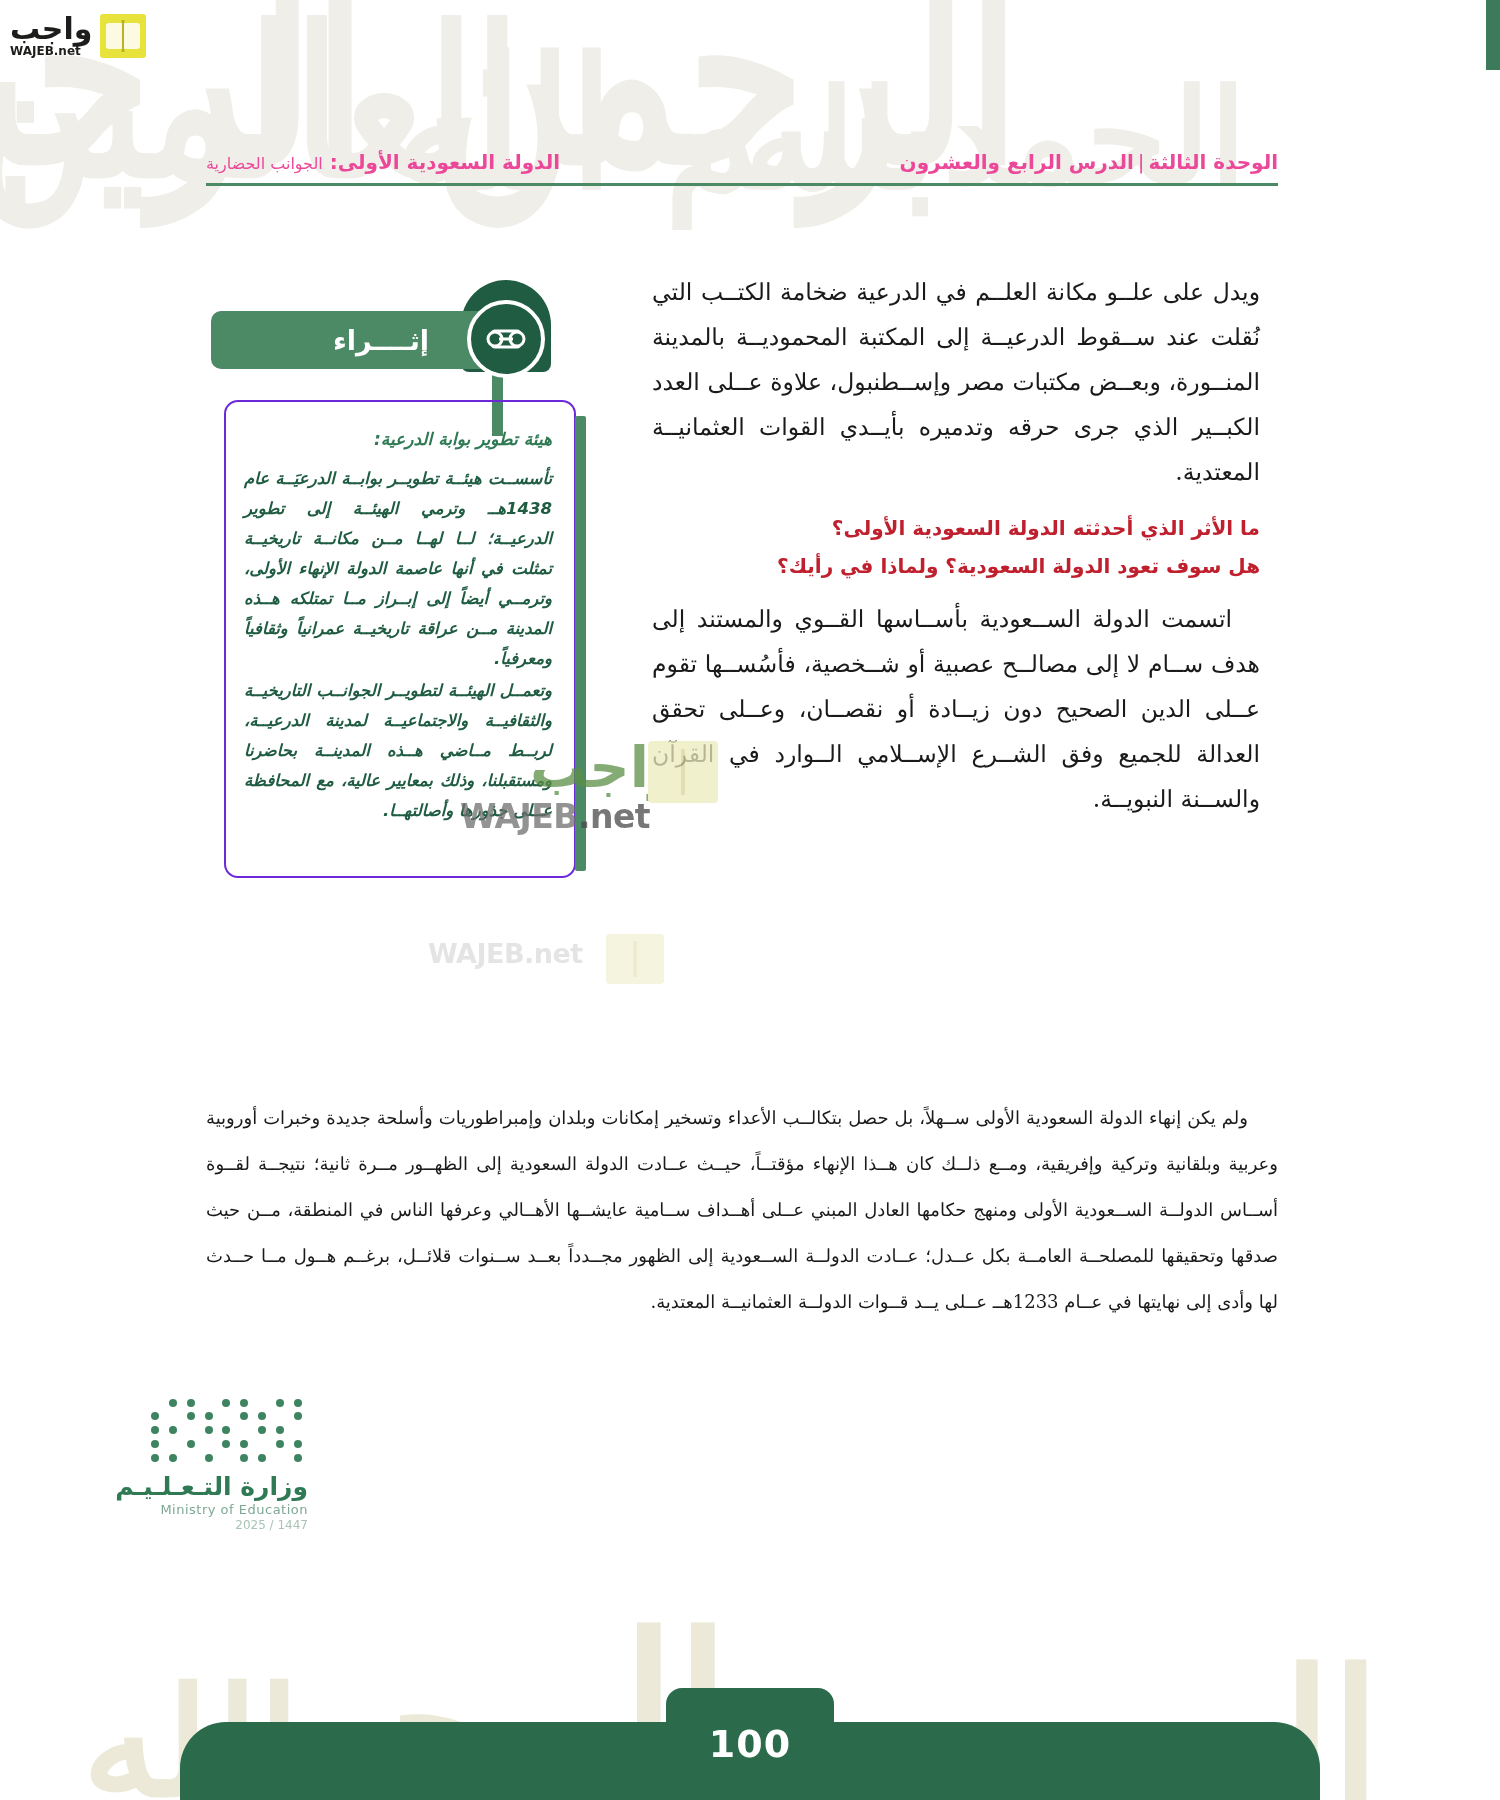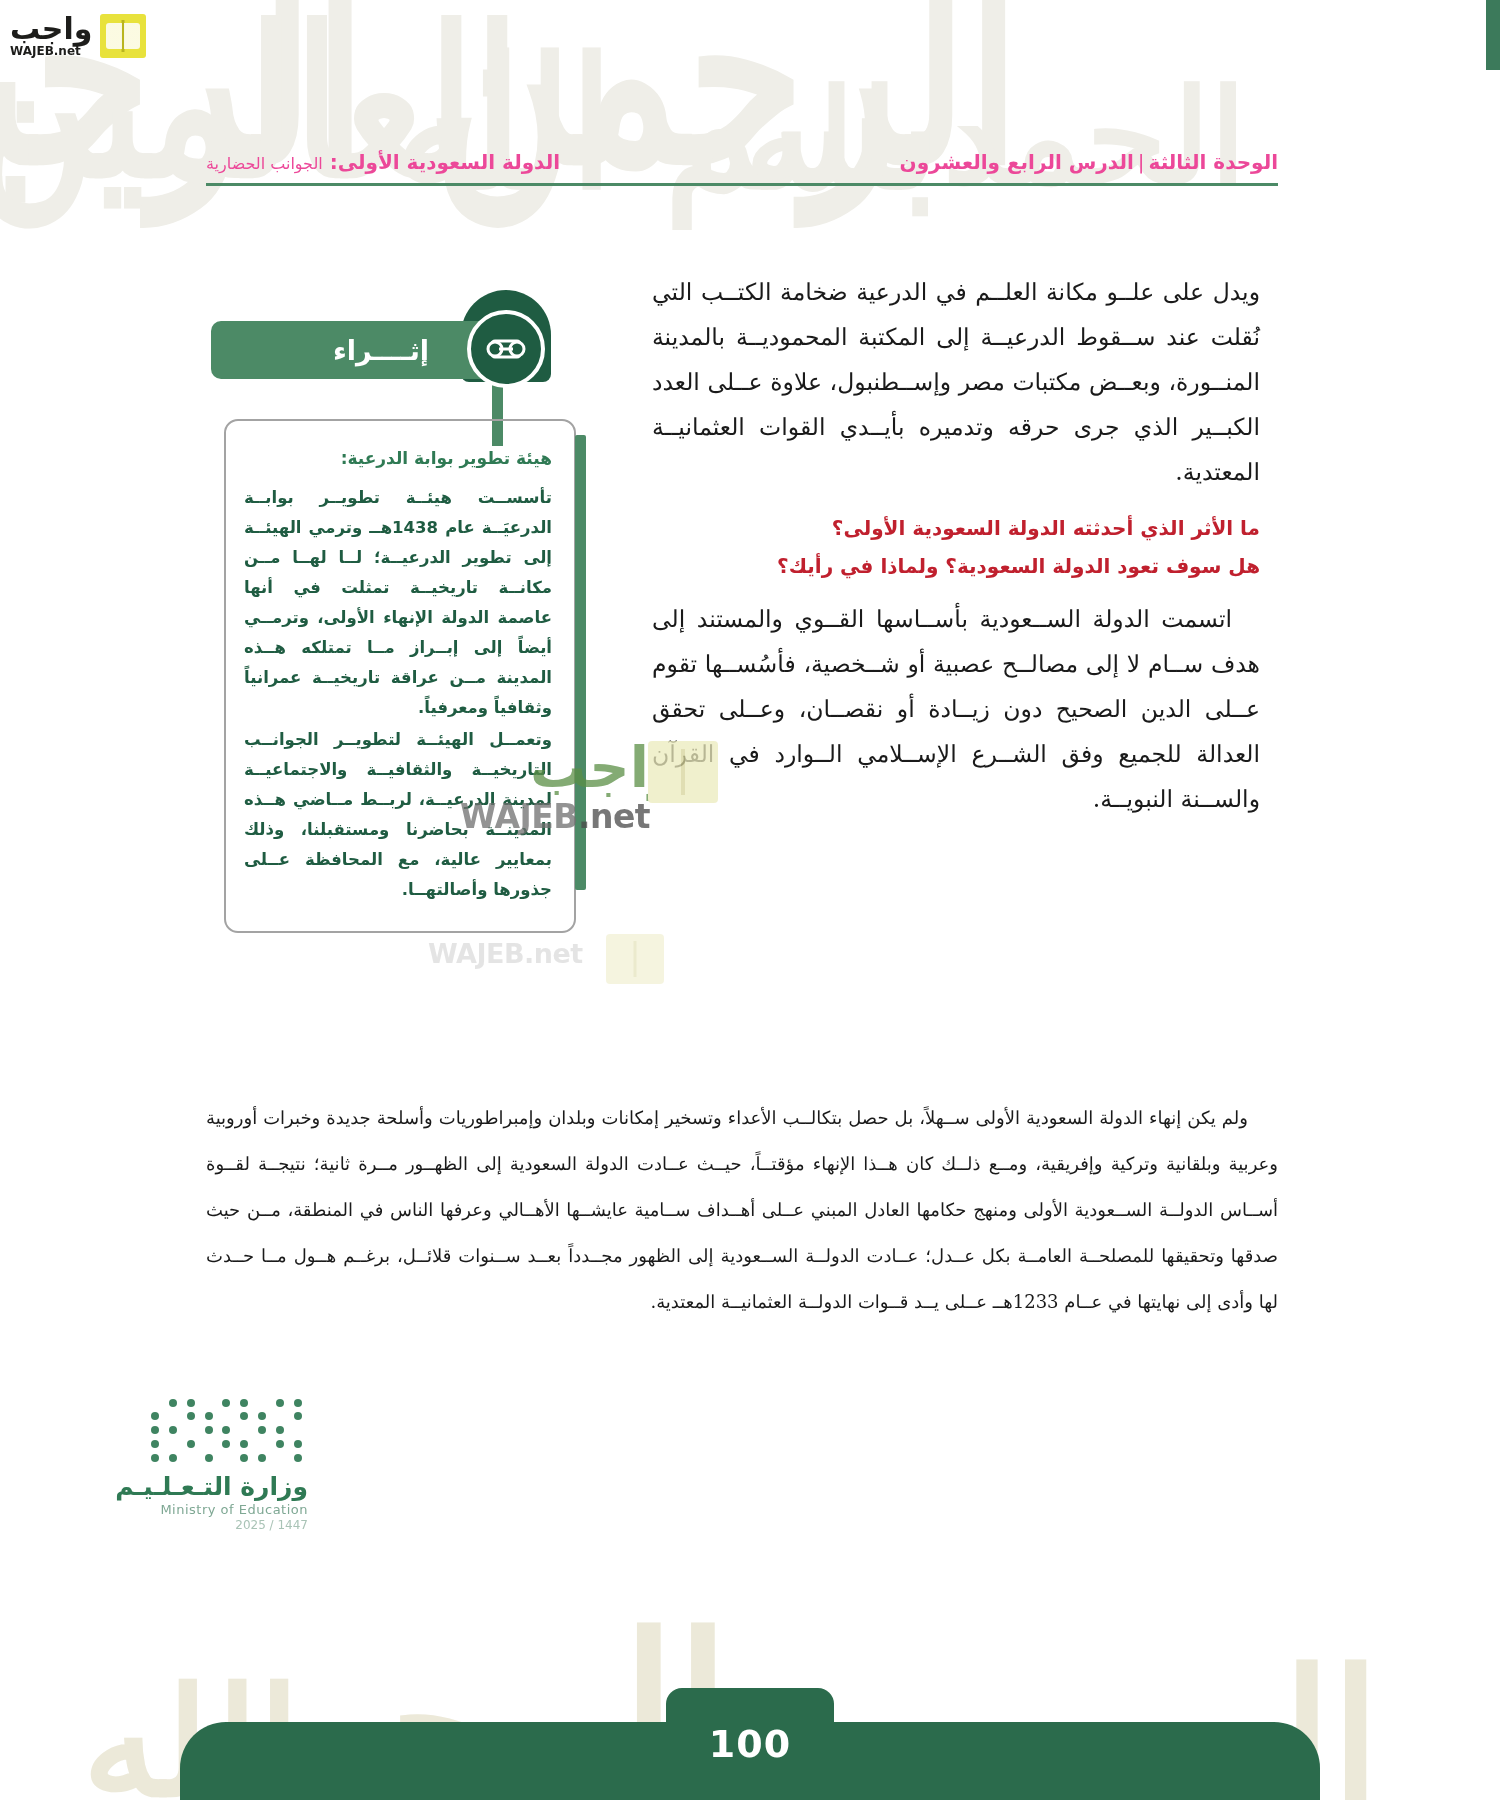--- a/index.html
+++ b/index.html
@@ -153,21 +153,21 @@
     font-family: "DejaVu Sans", "Liberation Sans", sans-serif;
     font-weight: 700;
     font-size: 20px;
     line-height: 38px;
     text-align: right;
   }
 
   
   .sidebar {
     position: absolute;
-    top: 20px; left: 0;
+    top: 10px; left: 0;
     width: 370px;
   }
 
   .ithraa-header {
     position: relative;
     height: 112px;
   }
   
   .ithraa-shield {
     position: absolute;
@@ -209,27 +209,28 @@
     color: #ffffff;
     font-family: "DejaVu Sans", "Liberation Sans", sans-serif;
     font-weight: 700;
     font-size: 27px;
     letter-spacing: 1px;
     padding-left: 40px;
   }
 
   .ithraa-box {
     position: relative;
-    margin-top: 17px;
+    margin-top: 8px;
     width: 352px;
     min-height: 478px;
-    border: 2px solid #a3a3a3;
+    border: 2px solid #6d28d9;
     border-radius: 14px;
     padding: 24px 22px 24px 18px;
     background: transparent;
+    font-style: italic;
   }
   .ithraa-box-bar {
     position: absolute;
     top: 14px; right: -12px;
     width: 11px; height: 455px;
     background: #4c8a66;
     border-radius: 2px;
   }
   .ithraa-title {
     color: #2f7a54;

